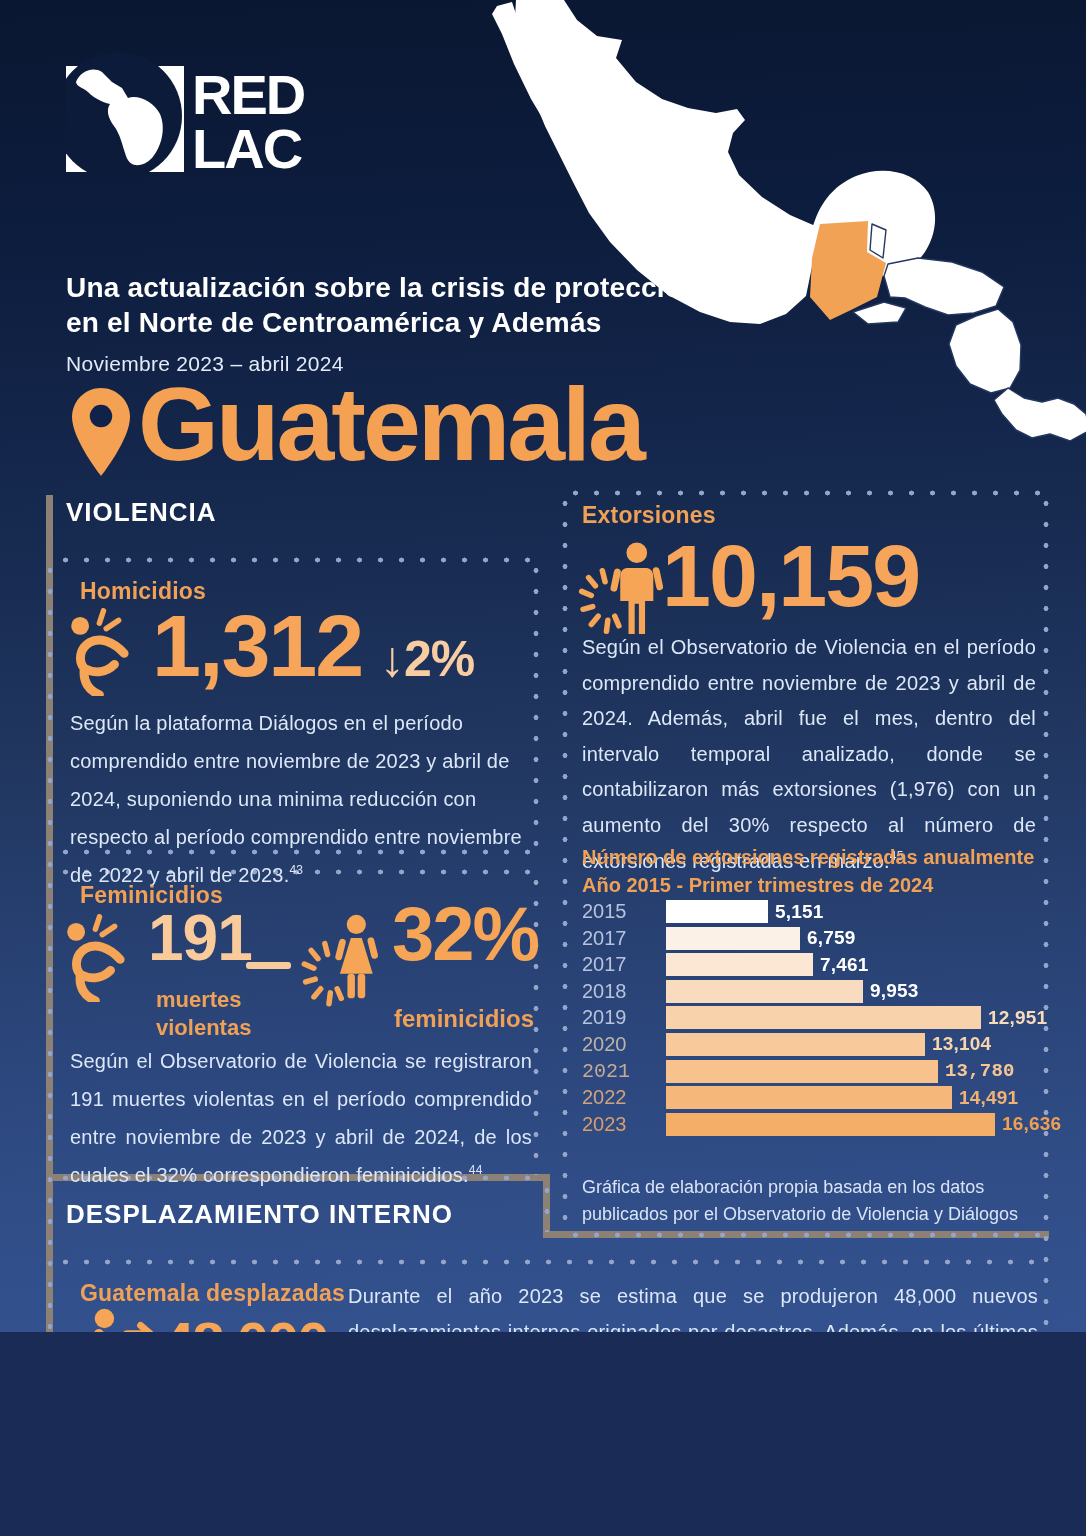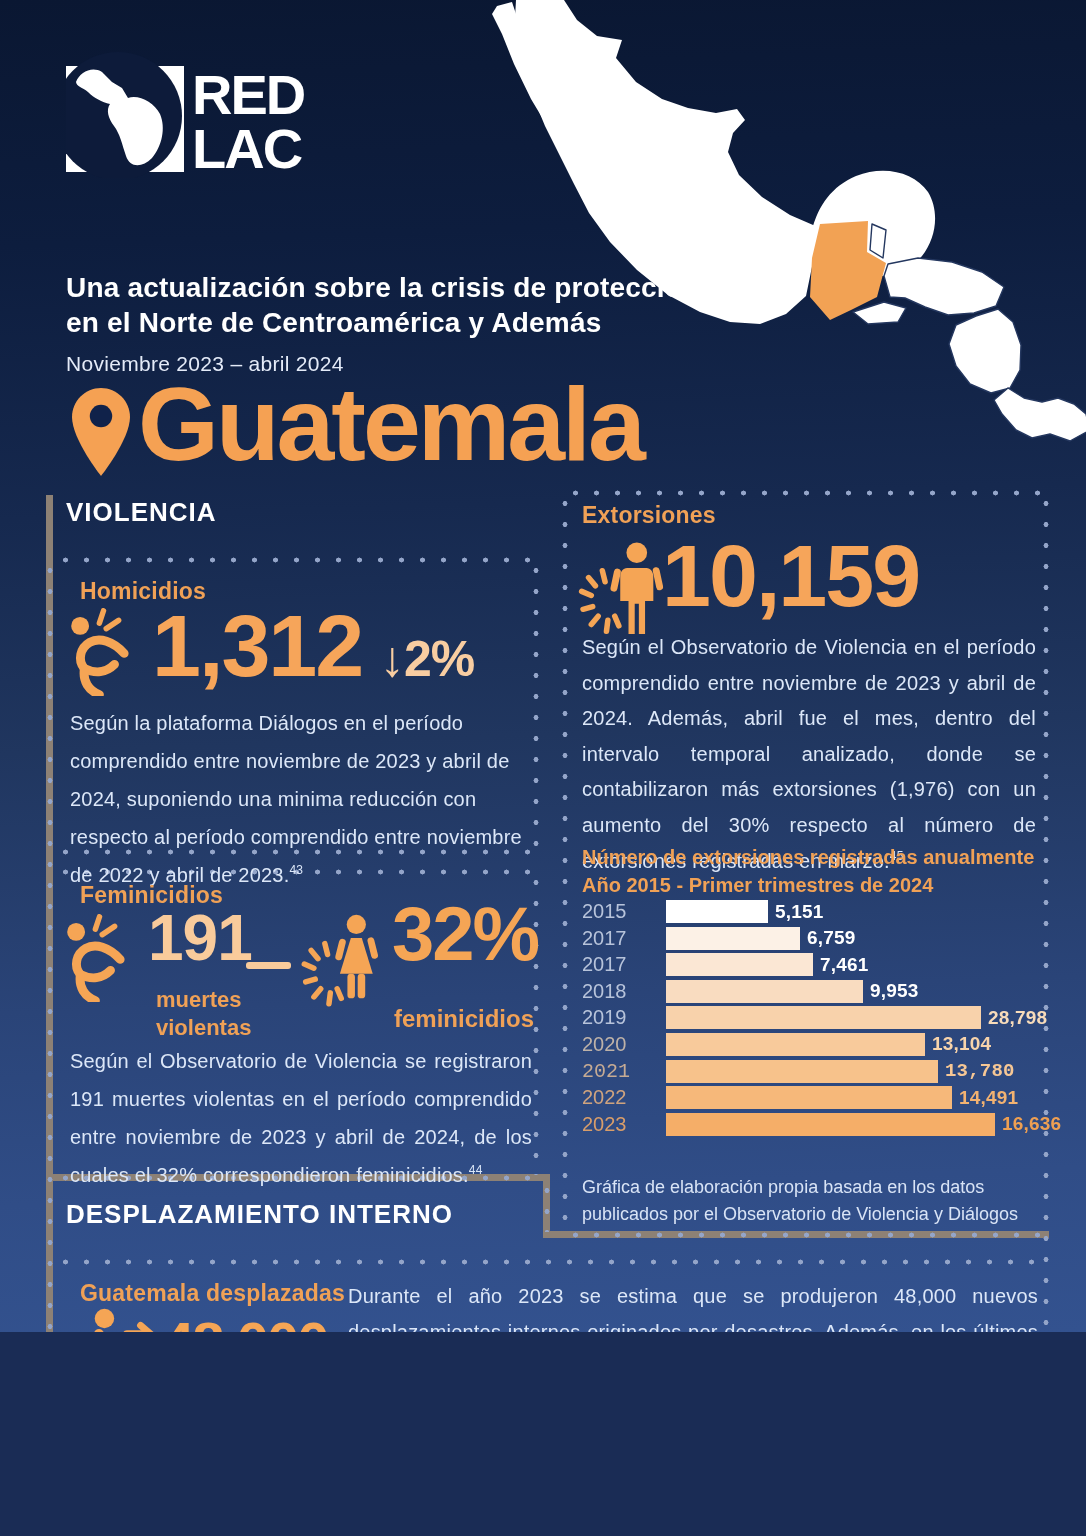--- a/index.html
+++ b/index.html
@@ -195,21 +195,21 @@
         <span class="c-val" style="color: rgb(255, 255, 255);">7,461</span>
       </div>
       <div class="crow" style="height: 23px; margin-bottom: 3.6px;">
         <span class="c-label" style="color: rgb(183, 195, 218); font-size: 20px;">2018</span>
         <div class="c-bar" style="width: 197px; height: 100%; background: rgb(249, 220, 192);"></div>
         <span class="c-val" style="color: rgb(255, 255, 255);">9,953</span>
       </div>
       <div class="crow" style="height: 23px; margin-bottom: 3.6px;">
         <span class="c-label" style="color: rgb(183, 195, 218); font-size: 20px;">2019</span>
         <div class="c-bar" style="width: 315px; height: 100%; background: rgb(248, 210, 171);"></div>
-        <span class="c-val" style="color: rgb(248, 220, 186);">28,798</span>
+        <span class="c-val" style="color: rgb(248, 220, 186);">12,951</span>
       </div>
       <div class="crow" style="height: 23px; margin-bottom: 3.6px;">
         <span class="c-label" style="color: rgb(190, 178, 168); font-size: 20px;">2020</span>
         <div class="c-bar" style="width: 259px; height: 100%; background: rgb(248, 202, 155);"></div>
         <span class="c-val" style="color: rgb(248, 212, 171);">13,104</span>
       </div>
       <div class="crow" style="height: 23px; margin-bottom: 3.6px; font-family: Liberation Mono, monospace;">
         <span class="c-label" style="color: rgb(198, 171, 148); font-size: 20px;">2021</span>
         <div class="c-bar" style="width: 272px; height: 100%; background: rgb(247, 194, 139);"></div>
         <span class="c-val" style="color: rgb(246, 199, 149);">13,780</span>

